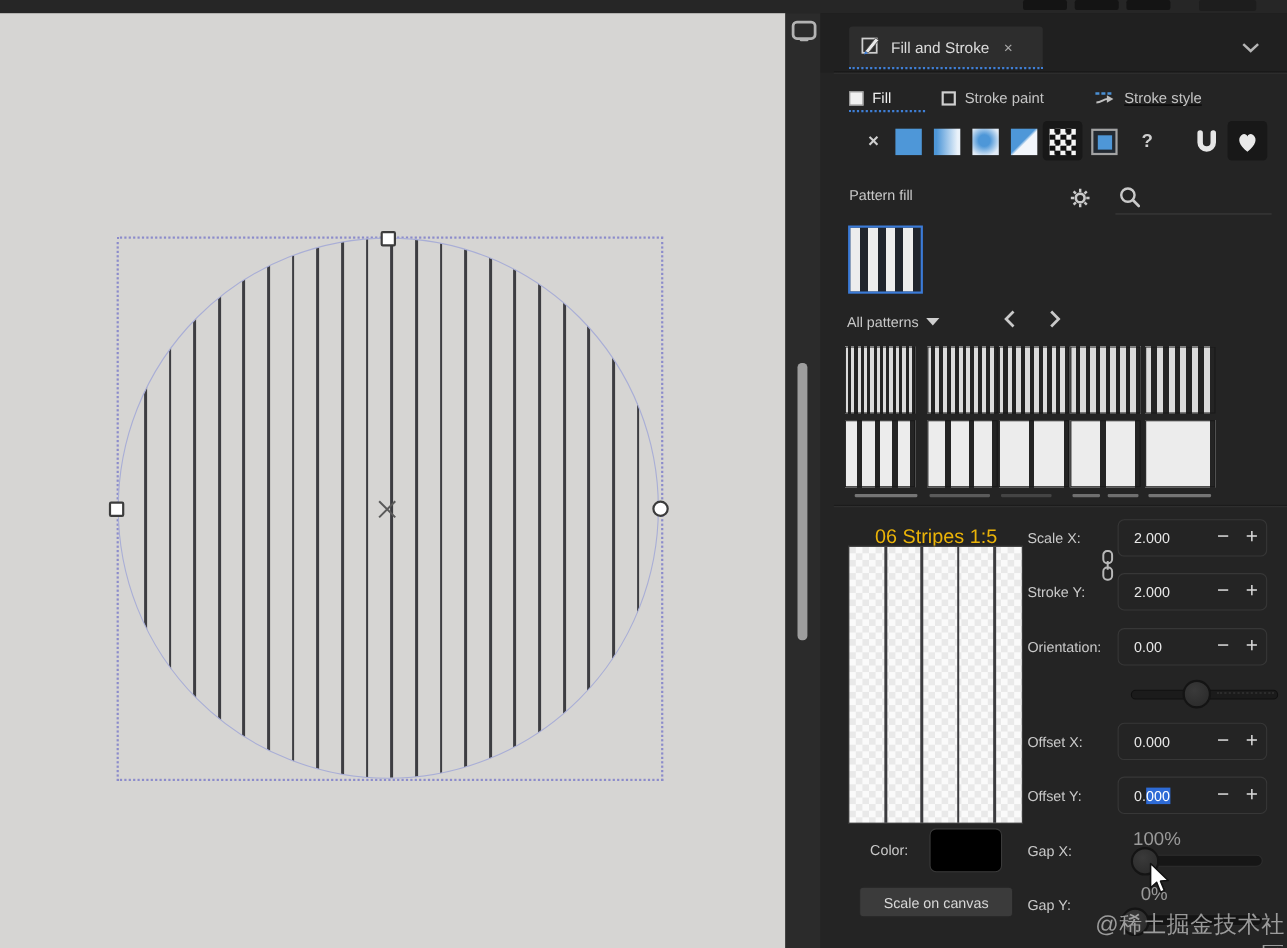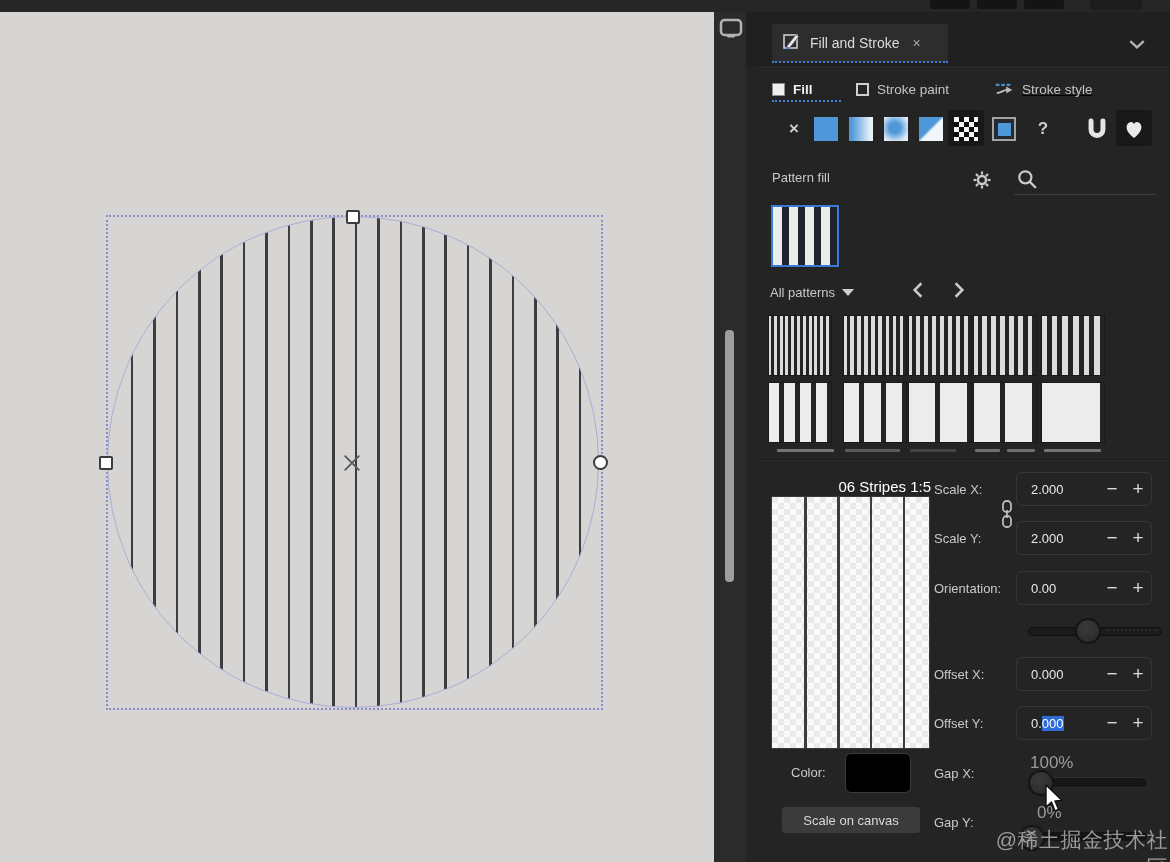--- a/index.html
+++ b/index.html
@@ -35,21 +35,21 @@
 
   .doc-tab{position:absolute;left:772px;top:24px;width:176px;height:38px;background:#2d2d2d;border-radius:3px 3px 0 0;
     display:flex;align-items:center;gap:7px;padding:0 9px;}
   .doc-tab .title{font-size:14px;color:#dcdcdc;white-space:nowrap;}
   .doc-tab .close{font-size:14px;color:#a8a8a8;margin-left:6px;}
   .doc-tab-underline{position:absolute;left:772px;top:61px;width:176px;height:0;border-bottom:2px dotted #3f7fd6;}
   .panel-collapse{position:absolute;left:1128px;top:36px;width:18px;height:12px;}
 
   .ptab{position:absolute;top:76px;height:26px;display:flex;align-items:center;gap:8px;}
   .ptab .lbl{font-size:13.5px;color:#c4c4c4;white-space:nowrap;}
-  .ptab.active .lbl{color:#efefef;font-weight:bold;}
+  .ptab.active .lbl{color:#efefef;}
   .fill-sq{width:13px;height:13px;background:#f0f0f0;border:1px solid #8f8f8f;}
   .stroke-sq{width:13px;height:13px;border:2px solid #cfcfcf;background:transparent;}
   .fill-tab-underline{position:absolute;left:772px;top:100px;width:69px;height:0;border-bottom:2px dotted #3f7fd6;}
 
   
   .ft-btn{position:absolute;top:116px;width:26px;height:26px;display:flex;align-items:center;justify-content:center;}
   .ft-pressed{position:absolute;top:110px;width:36px;height:36px;background:#181818;border-radius:4px;}
   .ft-x{font-size:17px;color:#cfcfcf;font-weight:bold;}
   .ft-sq{width:24px;height:24px;}
   .ft-flat{background:#4e97d8;}
@@ -72,21 +72,21 @@
 
   .allpat{position:absolute;left:770px;top:282px;height:20px;display:flex;align-items:center;gap:7px;}
   .allpat .lbl{font-size:13px;color:#c9c9c9;}
   .tri-down{width:0;height:0;border-left:6px solid transparent;border-right:6px solid transparent;border-top:7px solid #cfcfcf;}
   .nav-btn{position:absolute;top:281px;width:16px;height:18px;}
 
   .thumb{position:absolute;width:64px;height:61px;box-shadow:inset 0 0 0 1px #191919;background:#2a2a2a;}
   .thumb-bar{position:absolute;top:449px;height:3px;background:#909090;border-radius:1px;}
   .grid-groove{position:absolute;left:758px;top:459px;width:412px;height:2px;background:linear-gradient(#101010,#3a3a3a);}
 
-  .pat-name{position:absolute;left:771px;top:478px;width:160px;text-align:right;font-size:15px;color:#ffffff;}
+  .pat-name{position:absolute;left:771px;top:478px;width:160px;text-align:center;font-size:18px;color:#eab308;}
   .big-preview{position:absolute;left:771px;top:496px;width:159px;height:253px;border:1px solid #3a3a3a;
     background:
       repeating-linear-gradient(90deg, rgba(0,0,0,0) 0 30.2px, #3c3c3f 30.2px 32.8px),
       repeating-conic-gradient(#fafafa 0 25%, #e9e9e9 0 50%);
     background-size:auto, 12px 12px;background-position:2px 0, 0 0;}
 
   
   .spin-label{position:absolute;left:934px;font-size:13px;color:#c9c9c9;white-space:nowrap;}
   .spin-group{position:absolute;left:1016px;width:136px;height:34px;border:1px solid #373737;border-radius:6px;
     display:flex;align-items:center;}
@@ -302,21 +302,21 @@
   </div>
 
   <div class="link-icon">
     <svg width="16" height="32" viewBox="0 0 16 30">
       <rect x="4" y="2" width="8" height="11" rx="3.5" fill="none" stroke="#b9b9b9" stroke-width="1.8"></rect>
       <rect x="4" y="17" width="8" height="11" rx="3.5" fill="none" stroke="#b9b9b9" stroke-width="1.8"></rect>
       <line x1="8" y1="11" x2="8" y2="19" stroke="#b9b9b9" stroke-width="1.8"></line>
     </svg>
   </div>
 
-  <div class="spin-label" style="top:531px;">Scale Y:</div>
+  <div class="spin-label" style="top:531px;">Stroke Y:</div>
   <div class="spin-group" style="top:521px;">
     <span class="spin-value">2.000</span>
     <span class="spin-btn">−</span>
     <span class="spin-btn">+</span>
   </div>
 
   <div class="spin-label" style="top:581px;">Orientation:</div>
   <div class="spin-group" style="top:571px;">
     <span class="spin-value">0.00</span>
     <span class="spin-btn">−</span>

